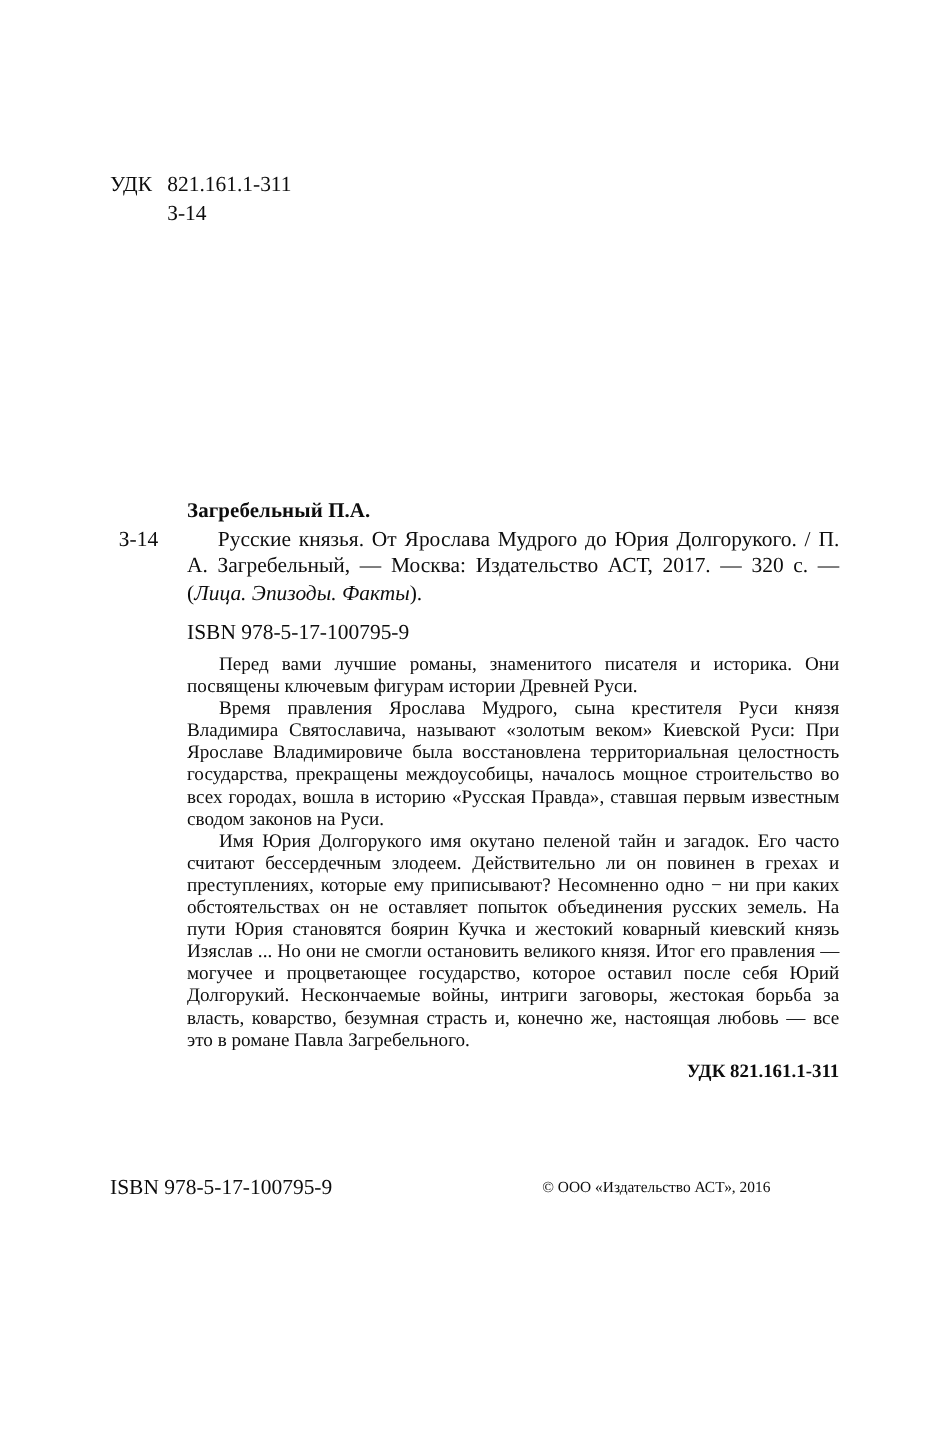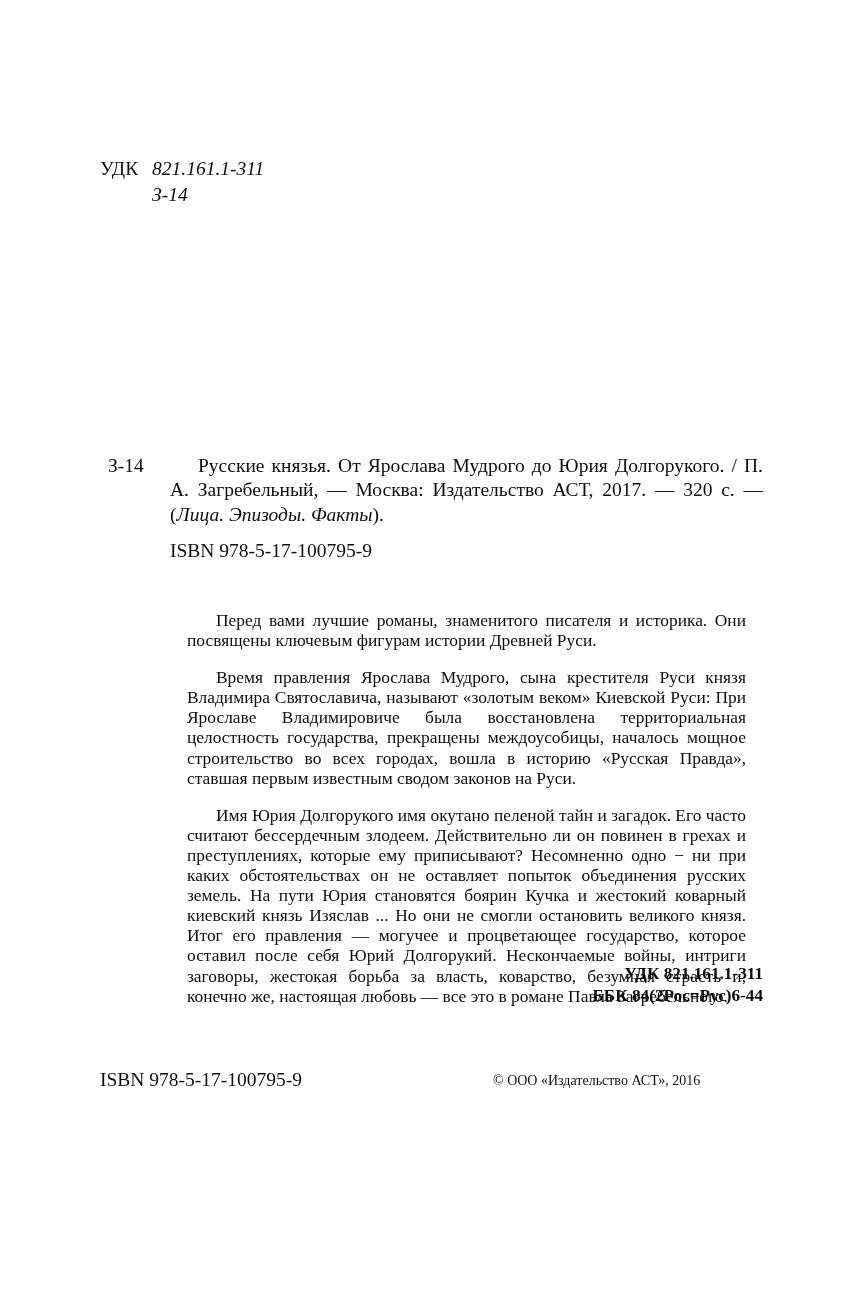--- a/index.html
+++ b/index.html
@@ -28,21 +28,20 @@
   }
   .class-row {
     display: block;
   }
   .class-label {
     display: inline-block;
     width: 52px;
   }
   .class-val {
     display: inline-block;
-    font-style: italic;
   }
   .class-row.indent .class-label {
     visibility: hidden;
   }
 
   
   .record {
     position: absolute;
     left: 100px;
     top: 452px;
@@ -89,21 +88,21 @@
   .annotation {
     position: absolute;
     left: 170px;
     top: 593px;
     width: 593px;
     font-size: 17.4px;
     line-height: 20.1px;
     text-align: justify;
   }
   .annotation p {
-    margin: 17px;
+    margin: 0;
     text-indent: 29px;
     text-align: justify;
   }
 
   
   .class-block-bottom {
     position: absolute;
     left: 100px;
     top: 963px;
     width: 663px;
@@ -147,36 +146,36 @@
   <div class="class-block">
     <div class="class-row">
       <span class="class-label">УДК</span><span class="class-val">821.161.1-311</span>
     </div>
     <div class="class-row indent">
       <span class="class-label">&nbsp;</span><span class="class-val">З-14</span>
     </div>
   </div>
 
   <div class="record">
+    <div class="record-author">Загребельный П.А.</div>
     <div class="record-body">
       <span class="record-sigil">З-14</span>
       <div class="record-desc"><span>Русские князья. От Ярослава Мудрого до Юрия Долгорукого. / П. А. Загребельный, — Москва: Издательство АСТ, 2017. — 320 с. — (</span><span class="series">Лица. Эпизоды. Факты</span><span>).</span></div>
     </div>
     <div class="record-isbn">ISBN 978-5-17-100795-9</div>
   </div>
 
   <div class="annotation">
     <p>Перед вами лучшие романы, знаменитого писателя и историка. Они посвящены ключевым фигурам истории Древней Руси.</p>
     <p>Время правления Ярослава Мудрого, сына крестителя Руси князя Владимира Святославича, называют «золотым веком» Киевской Руси: При Ярославе Владимировиче была восстановлена территориальная целостность государства, прекращены междоусобицы, началось мощное строительство во всех городах, вошла в историю «Русская Правда», ставшая первым известным сводом законов на Руси.</p>
     <p>Имя Юрия Долгорукого имя окутано пеленой тайн и загадок. Его часто считают бессердечным злодеем. Действительно ли он повинен в грехах и преступлениях, которые ему приписывают? Несомненно одно − ни при каких обстоятельствах  он не оставляет попыток объединения русских земель. На пути Юрия становятся боярин Кучка и жестокий коварный киевский князь Изяслав ... Но они  не смогли остановить великого князя. Итог его правления — могучее и процветающее государство, которое оставил после себя Юрий Долгорукий. Нескончаемые войны, интриги заговоры, жестокая борьба за власть, коварство, безумная страсть и, конечно же, настоящая любовь — все это в романе Павла Загребельного.</p>
   </div>
 
   <div class="class-block-bottom">
     <span>УДК 821.161.1-311</span>
-    <span>ББК 84(2Рос=Рус)6-44</span>
   </div>
 
   <div class="footer">
     <span class="footer-isbn">ISBN 978-5-17-100795-9</span>
     <span class="footer-copy">© ООО «Издательство АСТ», 2016</span>
   </div>
 
 </div>
 
 </body></html>

